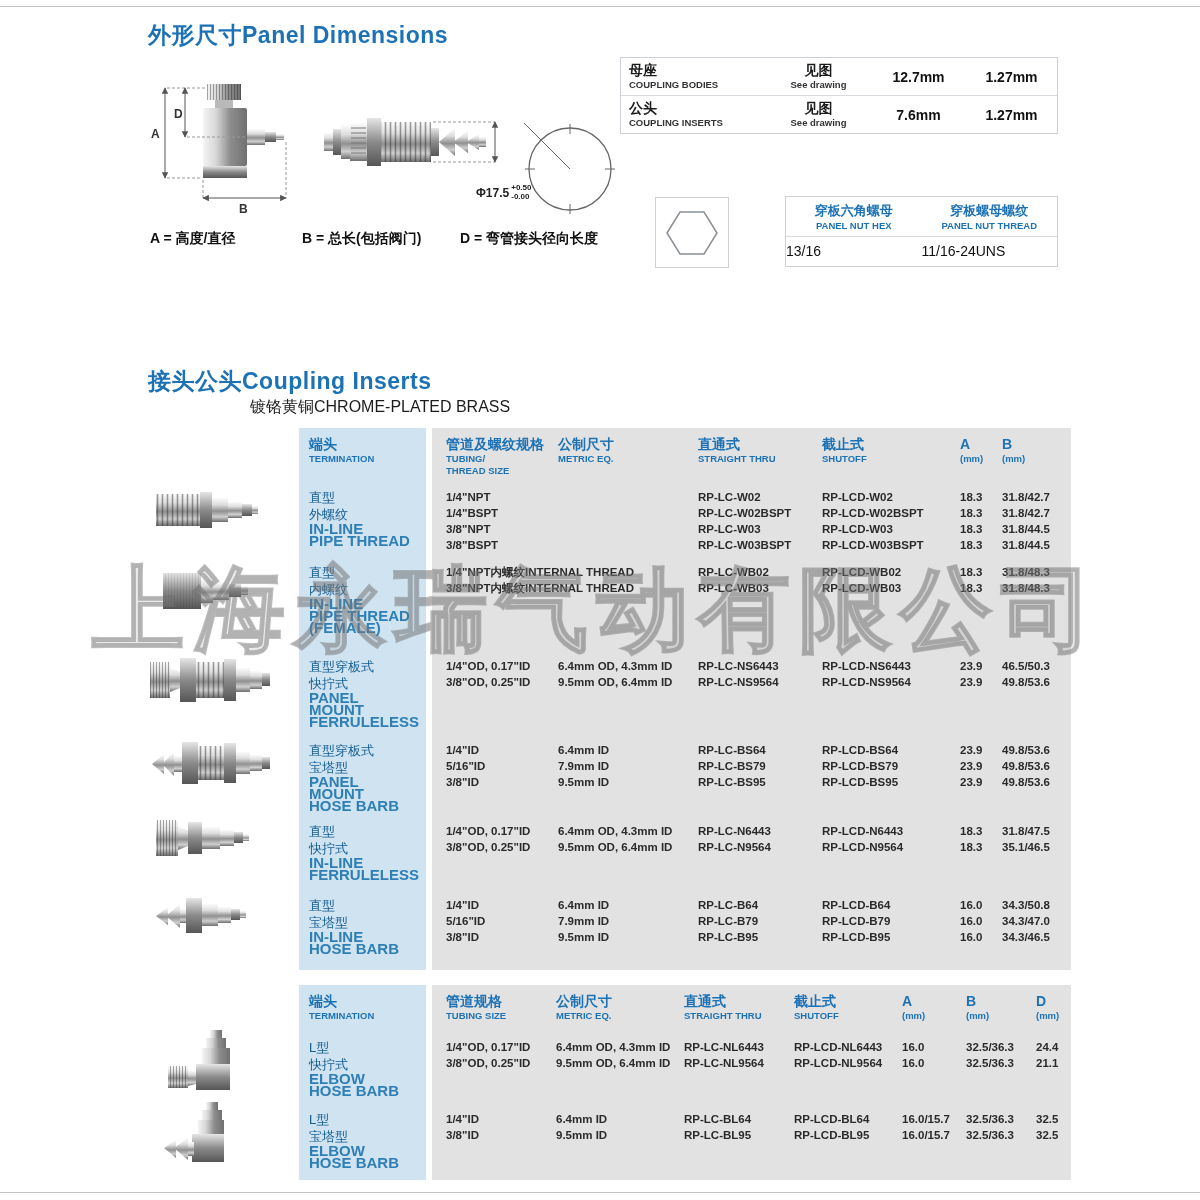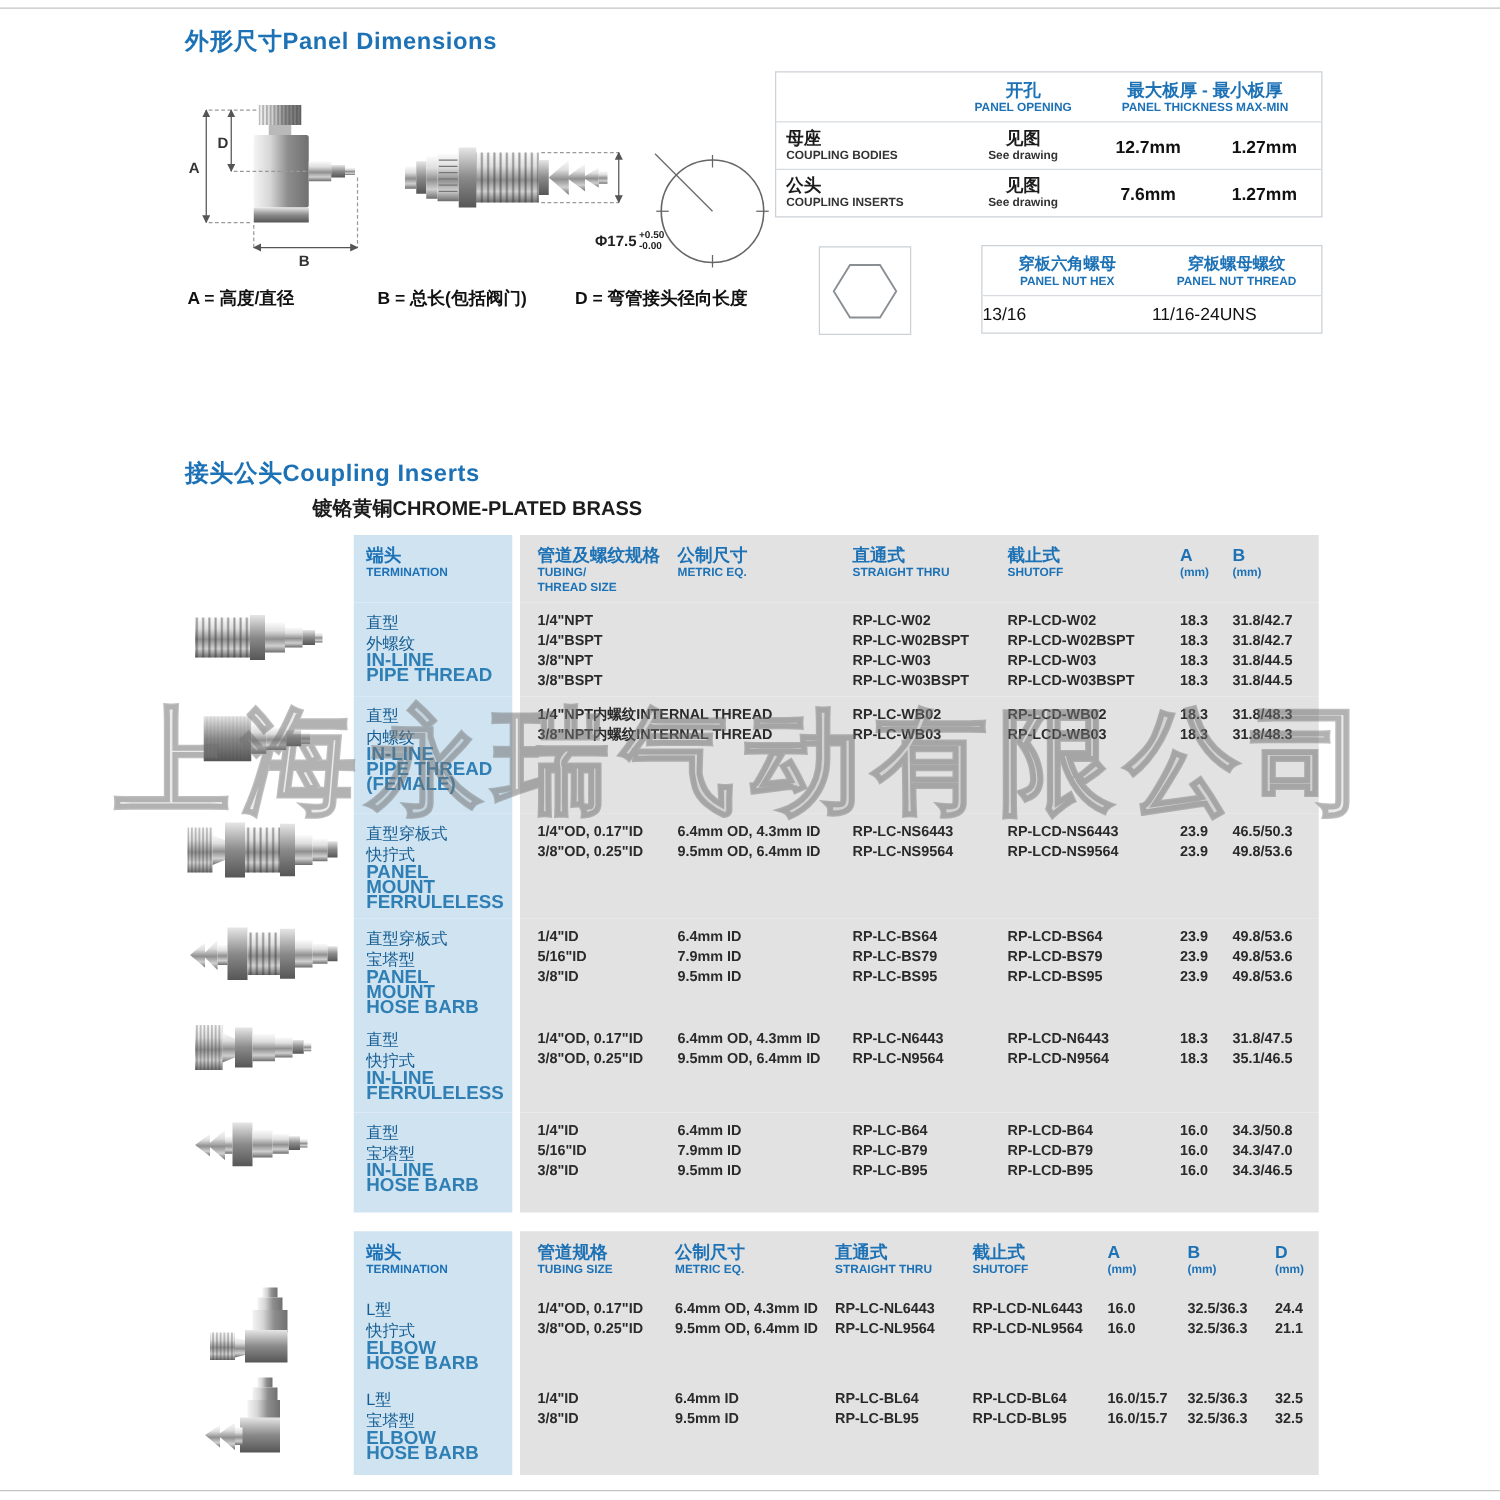--- a/index.html
+++ b/index.html
@@ -1,20 +1,20 @@
 <!DOCTYPE html>
 <html><head>
 <meta charset="utf-8">
 <style>
   *{margin:0;padding:0;box-sizing:border-box}
   html,body{width:1200px;height:1200px}
   body{position:relative;background:#fff;font-family:"Liberation Sans","DejaVu Sans",sans-serif;overflow:hidden;color:#222}
   .hairline{position:absolute;left:0;width:100%;height:1px;background:#c4c4c4}
-  .sec-title{position:absolute;font-size:19px;font-weight:bold;color:#1d72b6;letter-spacing:.5px}
-  .subtitle{position:absolute;font-size:16px;font-weight:700;color:#1c1c1c}
+  .sec-title{position:absolute;font-size:23px;font-weight:bold;color:#1d72b6;letter-spacing:.5px}
+  .subtitle{position:absolute;font-size:16px;font-weight:400;color:#1c1c1c}
 
   
   .panel-table{position:absolute;left:620px;top:57px;width:438px;border:1px solid #ccd1d6;background:#fff}
   .pt-head{display:grid;grid-template-columns:145px 105px 186px;border-bottom:1px solid #d7dbdf;padding:5px 0 4px}
   .h-zh{font-size:14px;font-weight:bold;color:#1d72b6;line-height:18px}
   .h-en{font-size:9.5px;font-weight:bold;color:#1d72b6;line-height:12px;white-space:pre-line}
   .t-center{text-align:center}
   .pt-row{display:grid;grid-template-columns:145px 105px 95px 91px;align-items:center;padding:4px 0;border-bottom:1px solid #d7dbdf}
   .pt-row:last-child{border-bottom:none}
   .r-zh{font-size:14px;font-weight:bold;color:#1b1b1b;line-height:17px}
@@ -33,21 +33,21 @@
   .lz{font-size:14px;font-weight:bold;color:#111;white-space:nowrap}
   .le{font-size:12px;color:#555;margin-top:4px;white-space:nowrap}
 
   
   .drawing{position:absolute}
   .dia-label{position:absolute;left:476px;top:184px;display:flex;align-items:center;font-weight:bold;color:#222}
   .dia-main{font-size:12px}
   .dia-tols{display:flex;flex-direction:column;font-size:8px;line-height:8.5px;margin-left:2px;font-weight:bold}
 
   
-  .tbl{position:absolute;left:283px;width:648px}
+  .tbl{position:absolute;left:299px;width:648px}
   .group{display:grid;grid-template-columns:127px 6px 639px}
   .term{background:#cfe3f1;padding:7px 10px 4px}
   .gap{background:#fff}
   .data{background:#e2e2e2;padding:7px 0 4px 14px}
   .term-zh{font-size:13px;font-weight:normal;color:#155d92;line-height:17px}
   .term-en{font-size:15px;font-weight:bold;color:#2f7fb5;line-height:12px}
   .row{display:grid;align-items:start;line-height:16px}
   .t1r{grid-template-columns:112px 140px 124px 138px 42px 69px}
   .t2r{grid-template-columns:110px 128px 110px 108px 64px 70px 35px}
   .row .c{font-size:11.5px;font-weight:bold;color:#2a2a2a;white-space:nowrap;overflow:visible}
@@ -167,31 +167,20 @@
 
 <div class="legend">
   <div class="legend-row">
     <span class="lz">A = 高度/直径</span>
     <span class="lz">B = 总长(包括阀门)</span>
     <span class="lz">D = 弯管接头径向长度</span>
   </div>
 </div>
 
 <div class="panel-table">
-  <div class="pt-head">
-    <div></div>
-    <div class="t-center">
-      <div class="h-zh">开孔</div>
-      <div class="h-en">PANEL OPENING</div>
-    </div>
-    <div class="t-center">
-      <div class="h-zh">最大板厚 - 最小板厚</div>
-      <div class="h-en">PANEL THICKNESS MAX-MIN</div>
-    </div>
-  </div>
   <div class="pt-row">
     <div class="pt-name">
       <div class="r-zh">母座</div>
       <div class="r-en">COUPLING BODIES</div>
     </div>
     <div class="t-center">
       <div class="r-zh">见图</div>
       <div class="r-en">See drawing</div>
     </div>
     <div class="pt-val">12.7mm</div>

